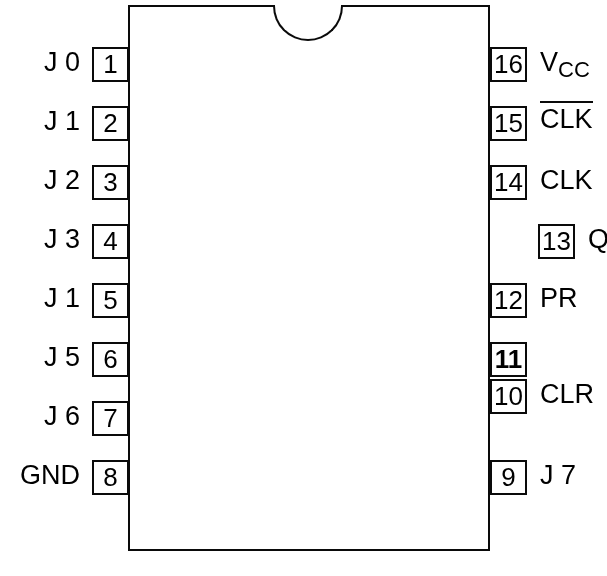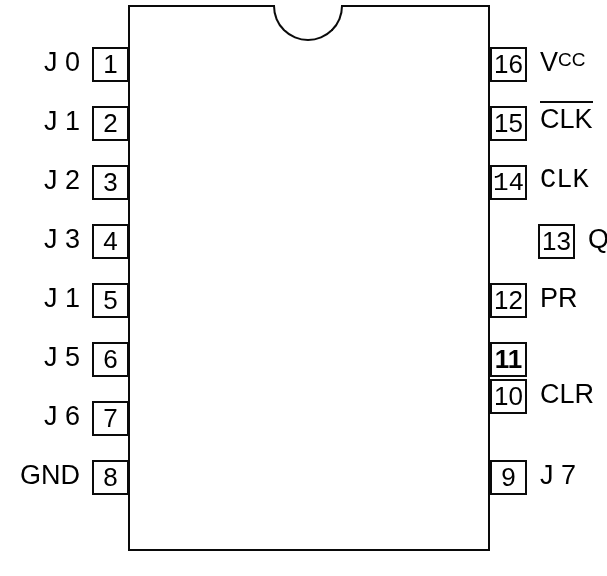--- a/index.html
+++ b/index.html
@@ -77,23 +77,23 @@
   .ovl {
     display: inline-block;
     border-top: 2px solid #0a0a0a;
     padding-top: 3px;
     margin-top: -5px;
     line-height: 1;
   }
 
   
   .sub {
-    font-size: 19px;
+    font-size: 22px;
     position: relative;
-    top: 2px;
+    top: 10px;
   }
 </style>
 </head>
 <body>
 
 <div class="canvas">
   <div class="chip-body"></div>
   <div class="notch"></div>
 
 <div class="pin-row" style="top: 47px;">
@@ -149,21 +149,21 @@
         <span>16</span>
       </div>
       <div class="pin-label right"><span>V</span><span class="sub">CC</span></div>
     </div>
     <div class="pin-row" style="top: 106px;">
       <div class="pin-box right">
         <span>15</span>
       </div>
       <div class="pin-label right"><span class="ovl">CLK</span></div>
     </div>
-    <div class="pin-row" style="top: 165px; font-family: Liberation Mono, monospace;">
+    <div class="pin-row" style="top: 165px;">
       <div class="pin-box right">
         <span>14</span>
       </div>
       <div class="pin-label right"><span>CLK</span></div>
     </div>
     <div class="pin-row" style="top: 224px; margin-left: 48px;">
       <div class="pin-box right">
         <span>13</span>
       </div>
       <div class="pin-label right"><span>Q</span></div>

